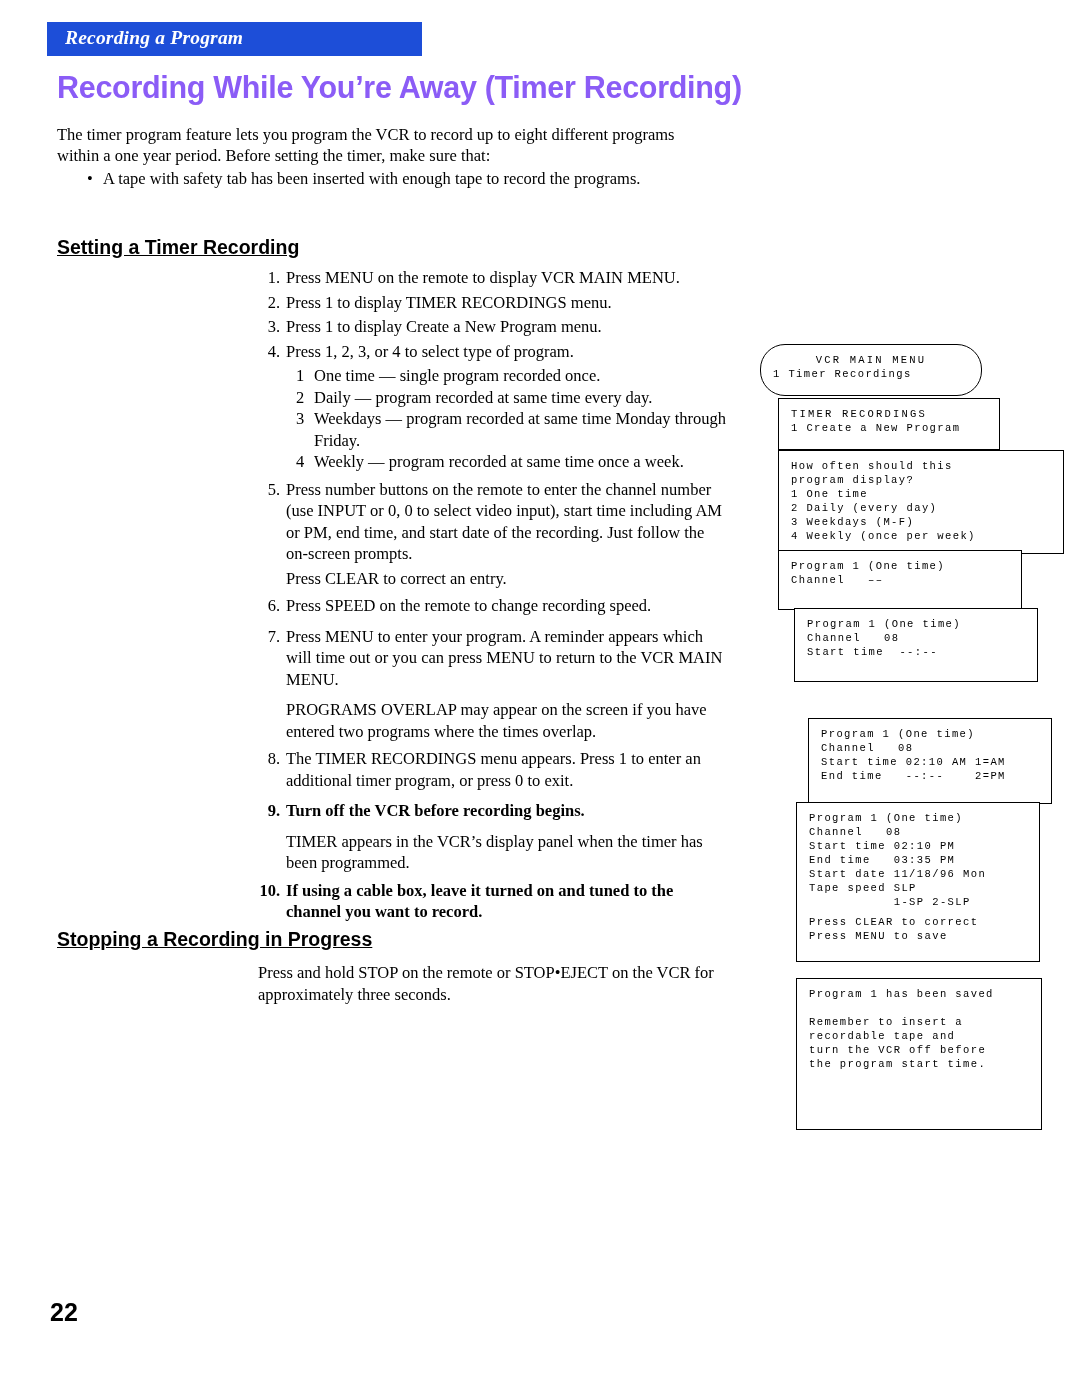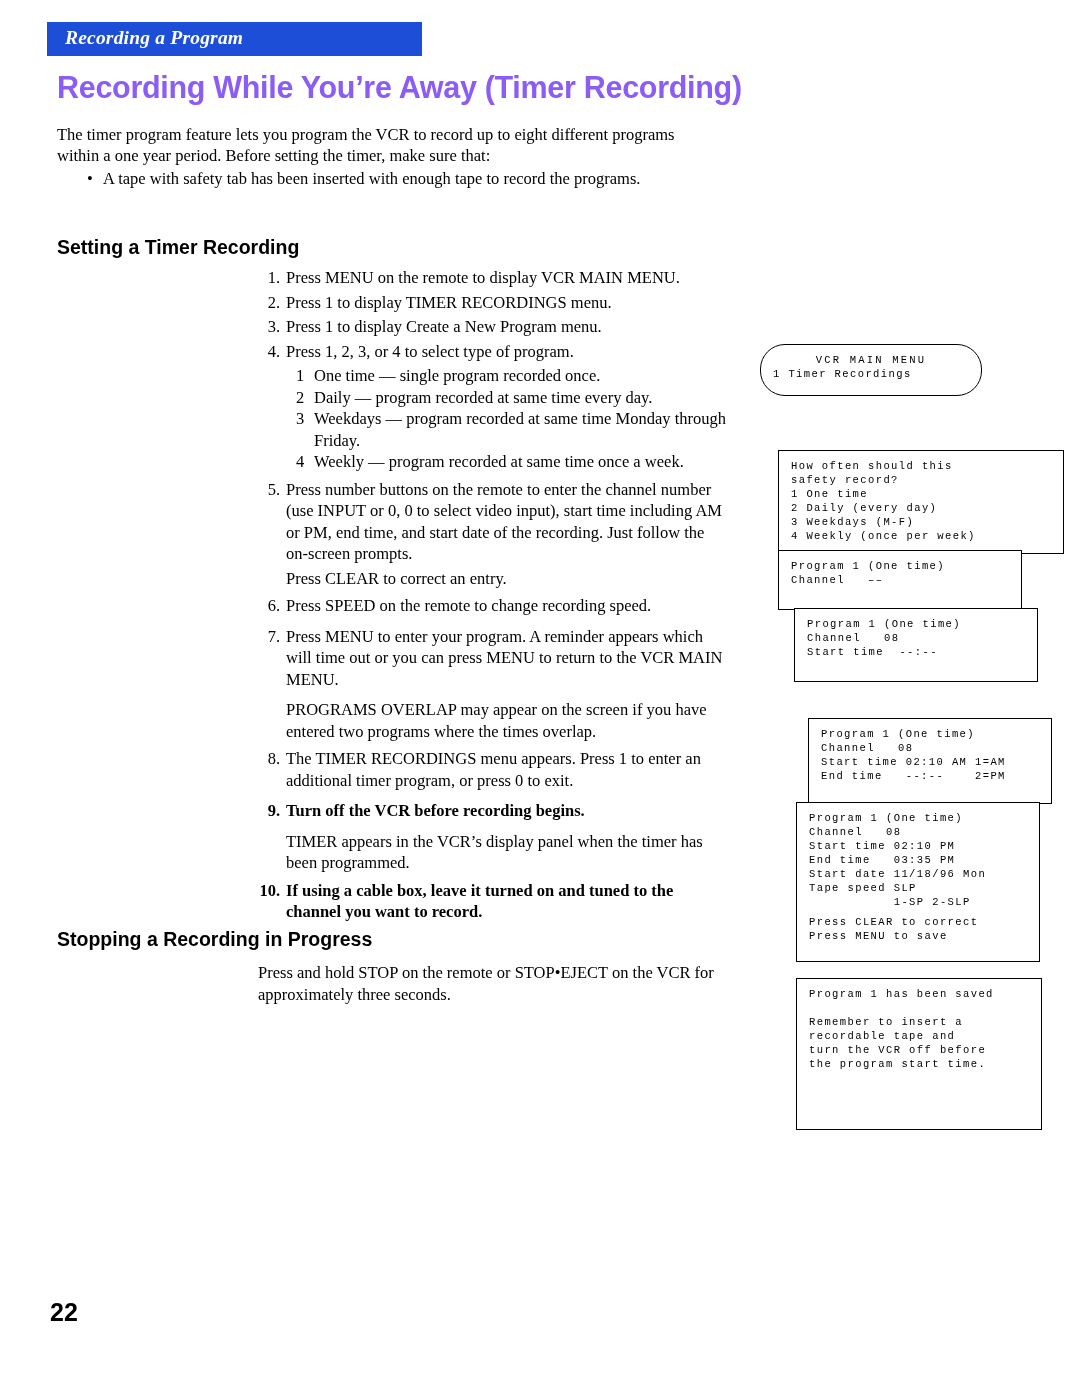--- a/index.html
+++ b/index.html
@@ -78,20 +78,21 @@
     top: 0;
   }
 
   
   .sec-heading {
     position: absolute;
     font-family: "Liberation Sans", sans-serif;
     font-weight: bold;
     font-size: 19.5px;
     color: #000;
+    text-decoration: underline;
   }
   #sec-setting { left: 57px; top: 236px; }
   #sec-stopping { left: 57px; top: 928px; }
 
   
   .steps {
     position: absolute;
     left: 258px;
     top: 267px;
     width: 470px;
@@ -288,24 +289,28 @@
 <div class="sec-heading" id="sec-stopping">Stopping a Recording in Progress</div>
 <div class="stopping-body">Press and hold STOP on the remote or STOP•EJECT on the VCR for approximately three seconds.</div>
 
 <div class="screens">
 
   <div class="screen" id="scr-1">
     <div class="ln centered title-line">VCR MAIN MENU</div>
     <div class="ln">1 Timer Recordings</div>
   </div>
 
+  <div class="screen" id="scr-2">
+    <div class="ln title-line">TIMER RECORDINGS</div>
+    <div class="ln">1 Create a New Program</div>
+  </div>
 
   <div class="screen" id="scr-3">
     <div class="ln">How often should this</div>
-    <div class="ln">safety record?</div>
+    <div class="ln">program display?</div>
     <div class="ln">1 One time</div>
     <div class="ln">2 Daily (every day)</div>
     <div class="ln">3 Weekdays (M-F)</div>
     <div class="ln">4 Weekly (once per week)</div>
   </div>
 
   <div class="screen" id="scr-4">
     <div class="ln">Program 1 (One time)</div>
     <div class="ln flash">Channel   ––</div>
   </div>

